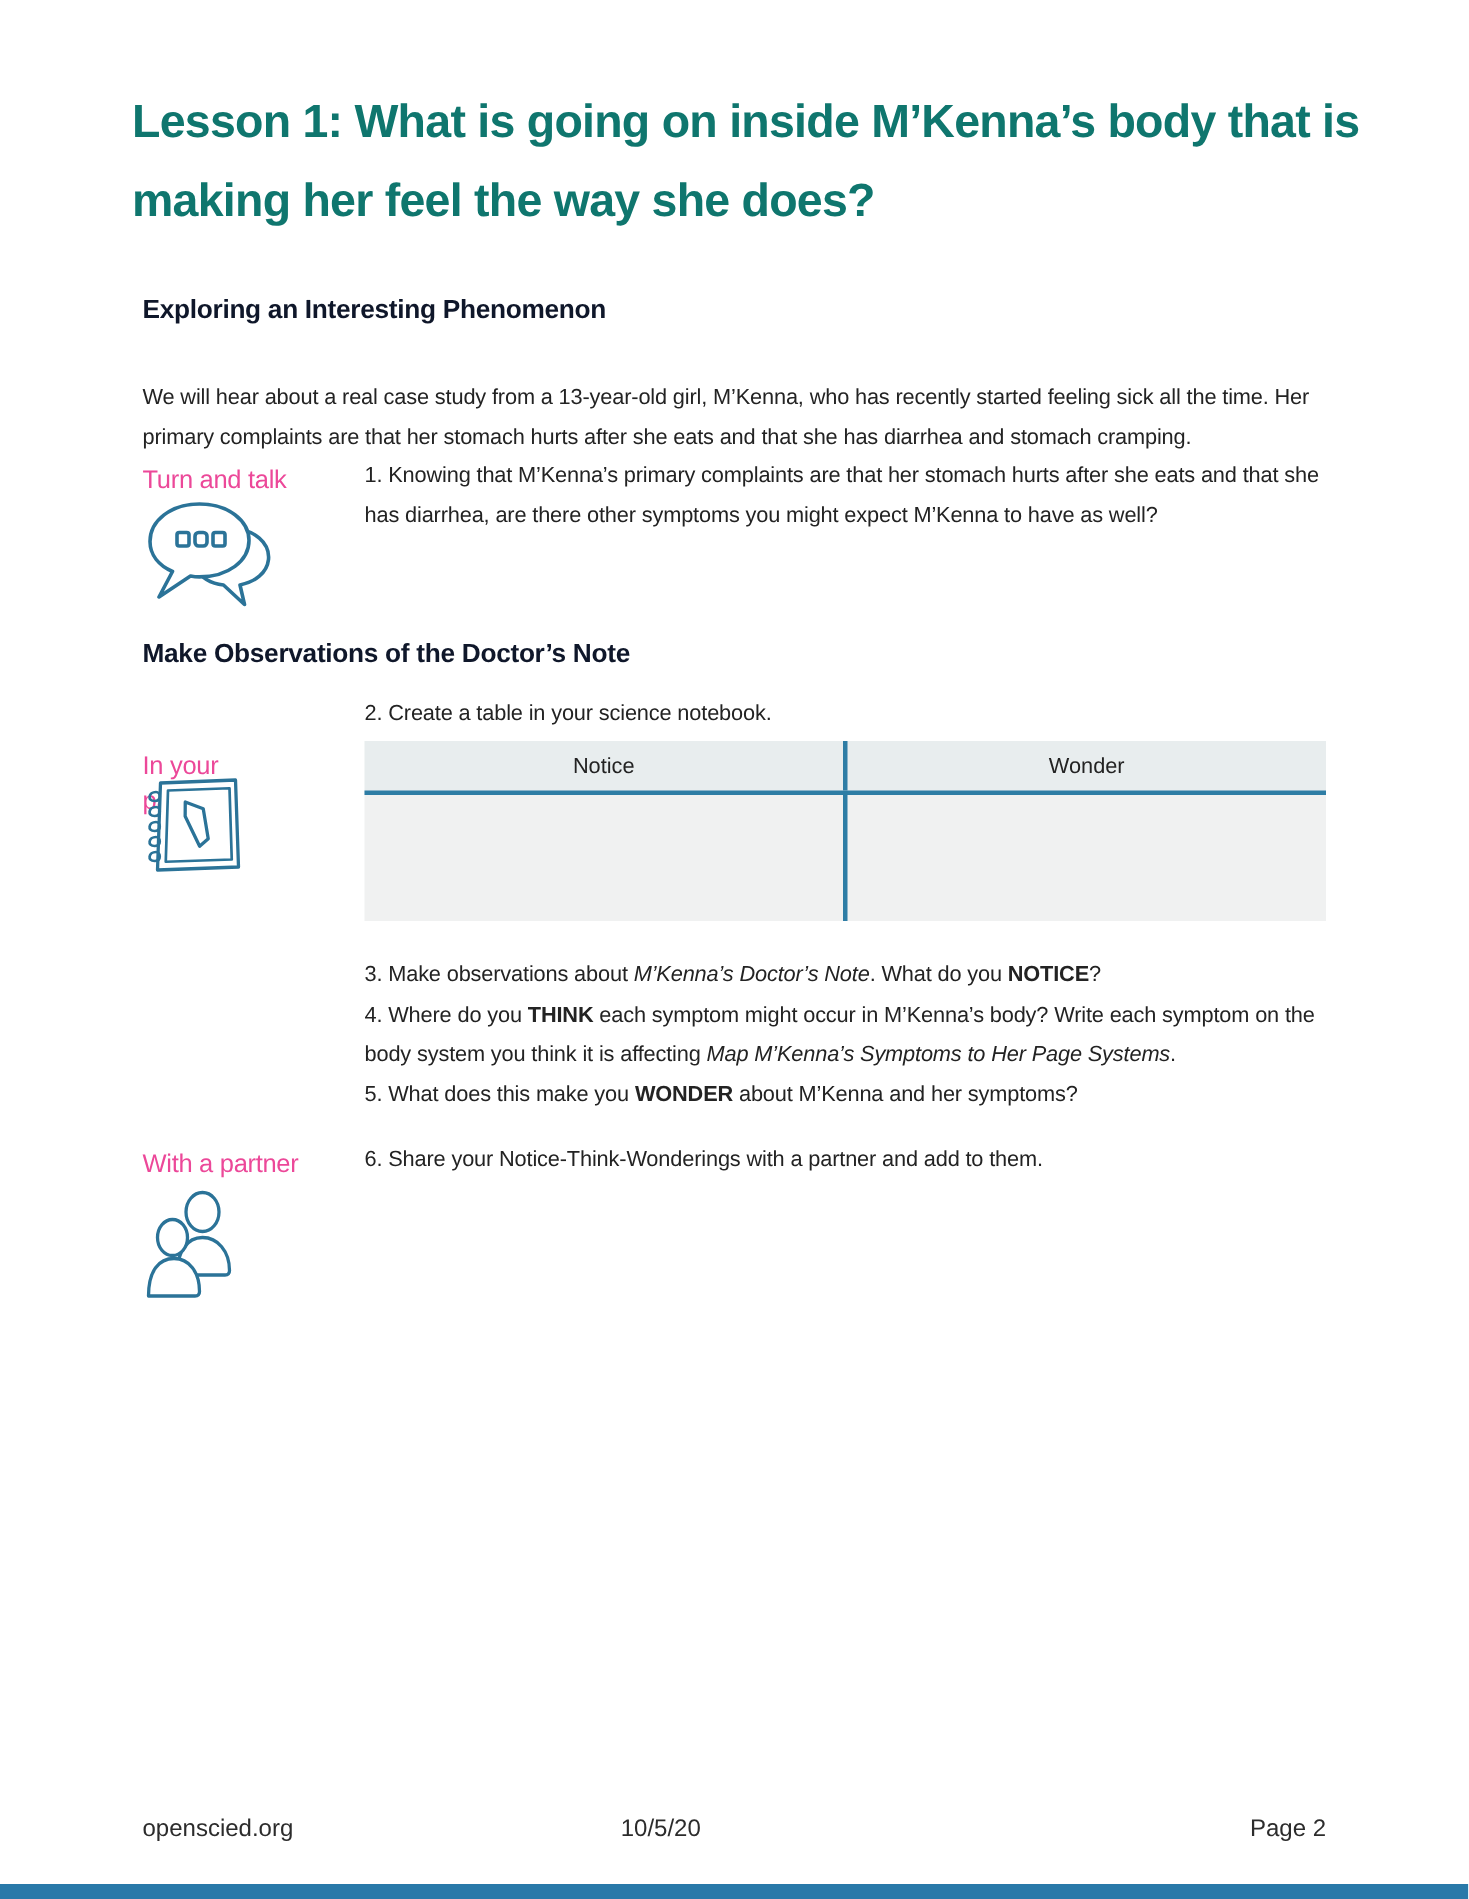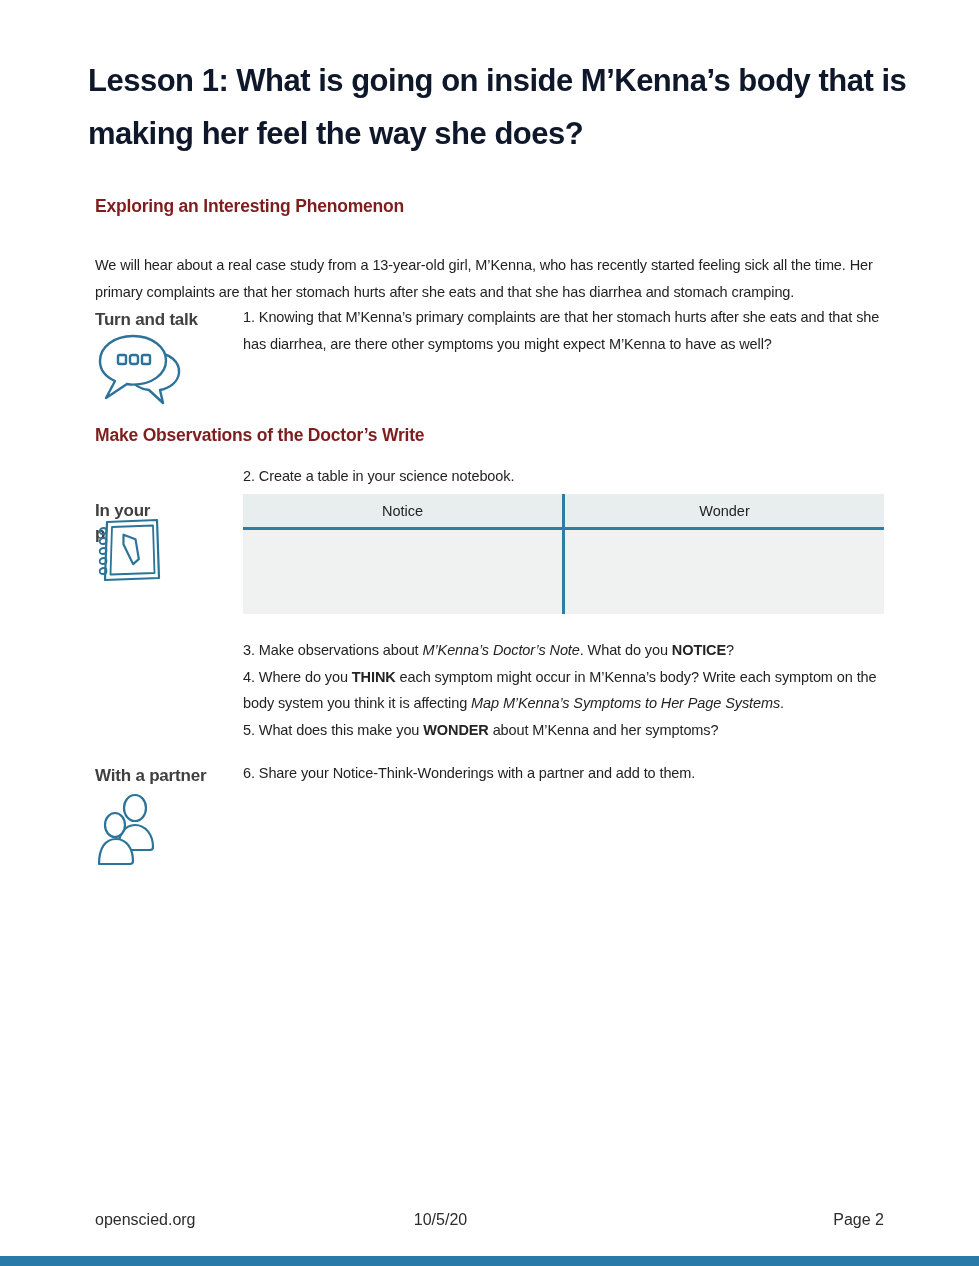--- a/index.html
+++ b/index.html
@@ -8,41 +8,41 @@
     width:979px;height:1266px;
     background:#ffffff;
     font-family:"Liberation Sans",sans-serif;
     color:#232323;
     overflow:hidden;
   }
   .abs{position:absolute;}
   .title{
     left:88px;top:54px;
     width:860px;
-    color:#0f172a;
+    color:#0f766e;
     font-weight:700;
     font-size:31px;
     line-height:53px;
     letter-spacing:-0.5px;
     white-space:nowrap;
   }
   .section-heading{
     font-size:17.5px;
     font-weight:700;
-    color:#7f1d1d;
+    color:#0f172a;
     letter-spacing:-0.2px;
   }
   .bodytext{
     font-size:14.5px;
     line-height:26.5px;
     letter-spacing:-0.1px;
   }
   .sidebar-label{
-    color:#404040;
-    font-weight:700;
+    color:#ec4899;
+    font-weight:400;
     font-size:17px;
     line-height:23px;
     letter-spacing:-0.2px;
   }
   .item{margin:0;}
   .item em{}
   .item strong{font-weight:700;}
   .ntable{
     left:243px;top:494px;
     width:641px;
@@ -104,21 +104,21 @@
       <path d="M39 4 C20 4 6 15 6 29 C6 38 12 45 21 49 L12 66 L33 52 C35 52.4 37 52.6 39 52.6 C58 52.6 72 42 72 28.4 C72 15 58 4 39 4 Z" fill="#ffffff"></path>
 
       <rect x="24" y="23" width="8" height="9" rx="1.5"></rect>
       <rect x="36" y="23" width="8" height="9" rx="2.5"></rect>
       <rect x="48" y="23" width="8" height="9" rx="1.5"></rect>
     </svg>
   </div>
 
   <p class="abs bodytext item" style="left:243px;top:304px;width:640px;">1. Knowing that M’Kenna’s primary complaints are that her stomach hurts after she eats and that she has diarrhea, are there other symptoms you might expect M’Kenna to have as well?</p>
 
-  <div class="abs section-heading" style="left:95px;top:425px;">Make Observations of the Doctor’s Write</div>
+  <div class="abs section-heading" style="left:95px;top:425px;">Make Observations of the Doctor’s Note</div>
 
   <div class="abs sidebar-label" style="left:95px;top:467px;margin-top:32px;">
     <div>In your</div>
     <div>partner</div>
   </div>
 
   <div class="abs icon-box" style="left:95px;top:516px;">
     <svg width="66" height="68" viewBox="0 0 66 68" fill="none" stroke="#2b7398" stroke-width="2.2" stroke-linejoin="round" stroke-linecap="round">
 
       <path d="M12 6 L62 4 L64 62 L10 64 Z" fill="#ffffff"></path>

